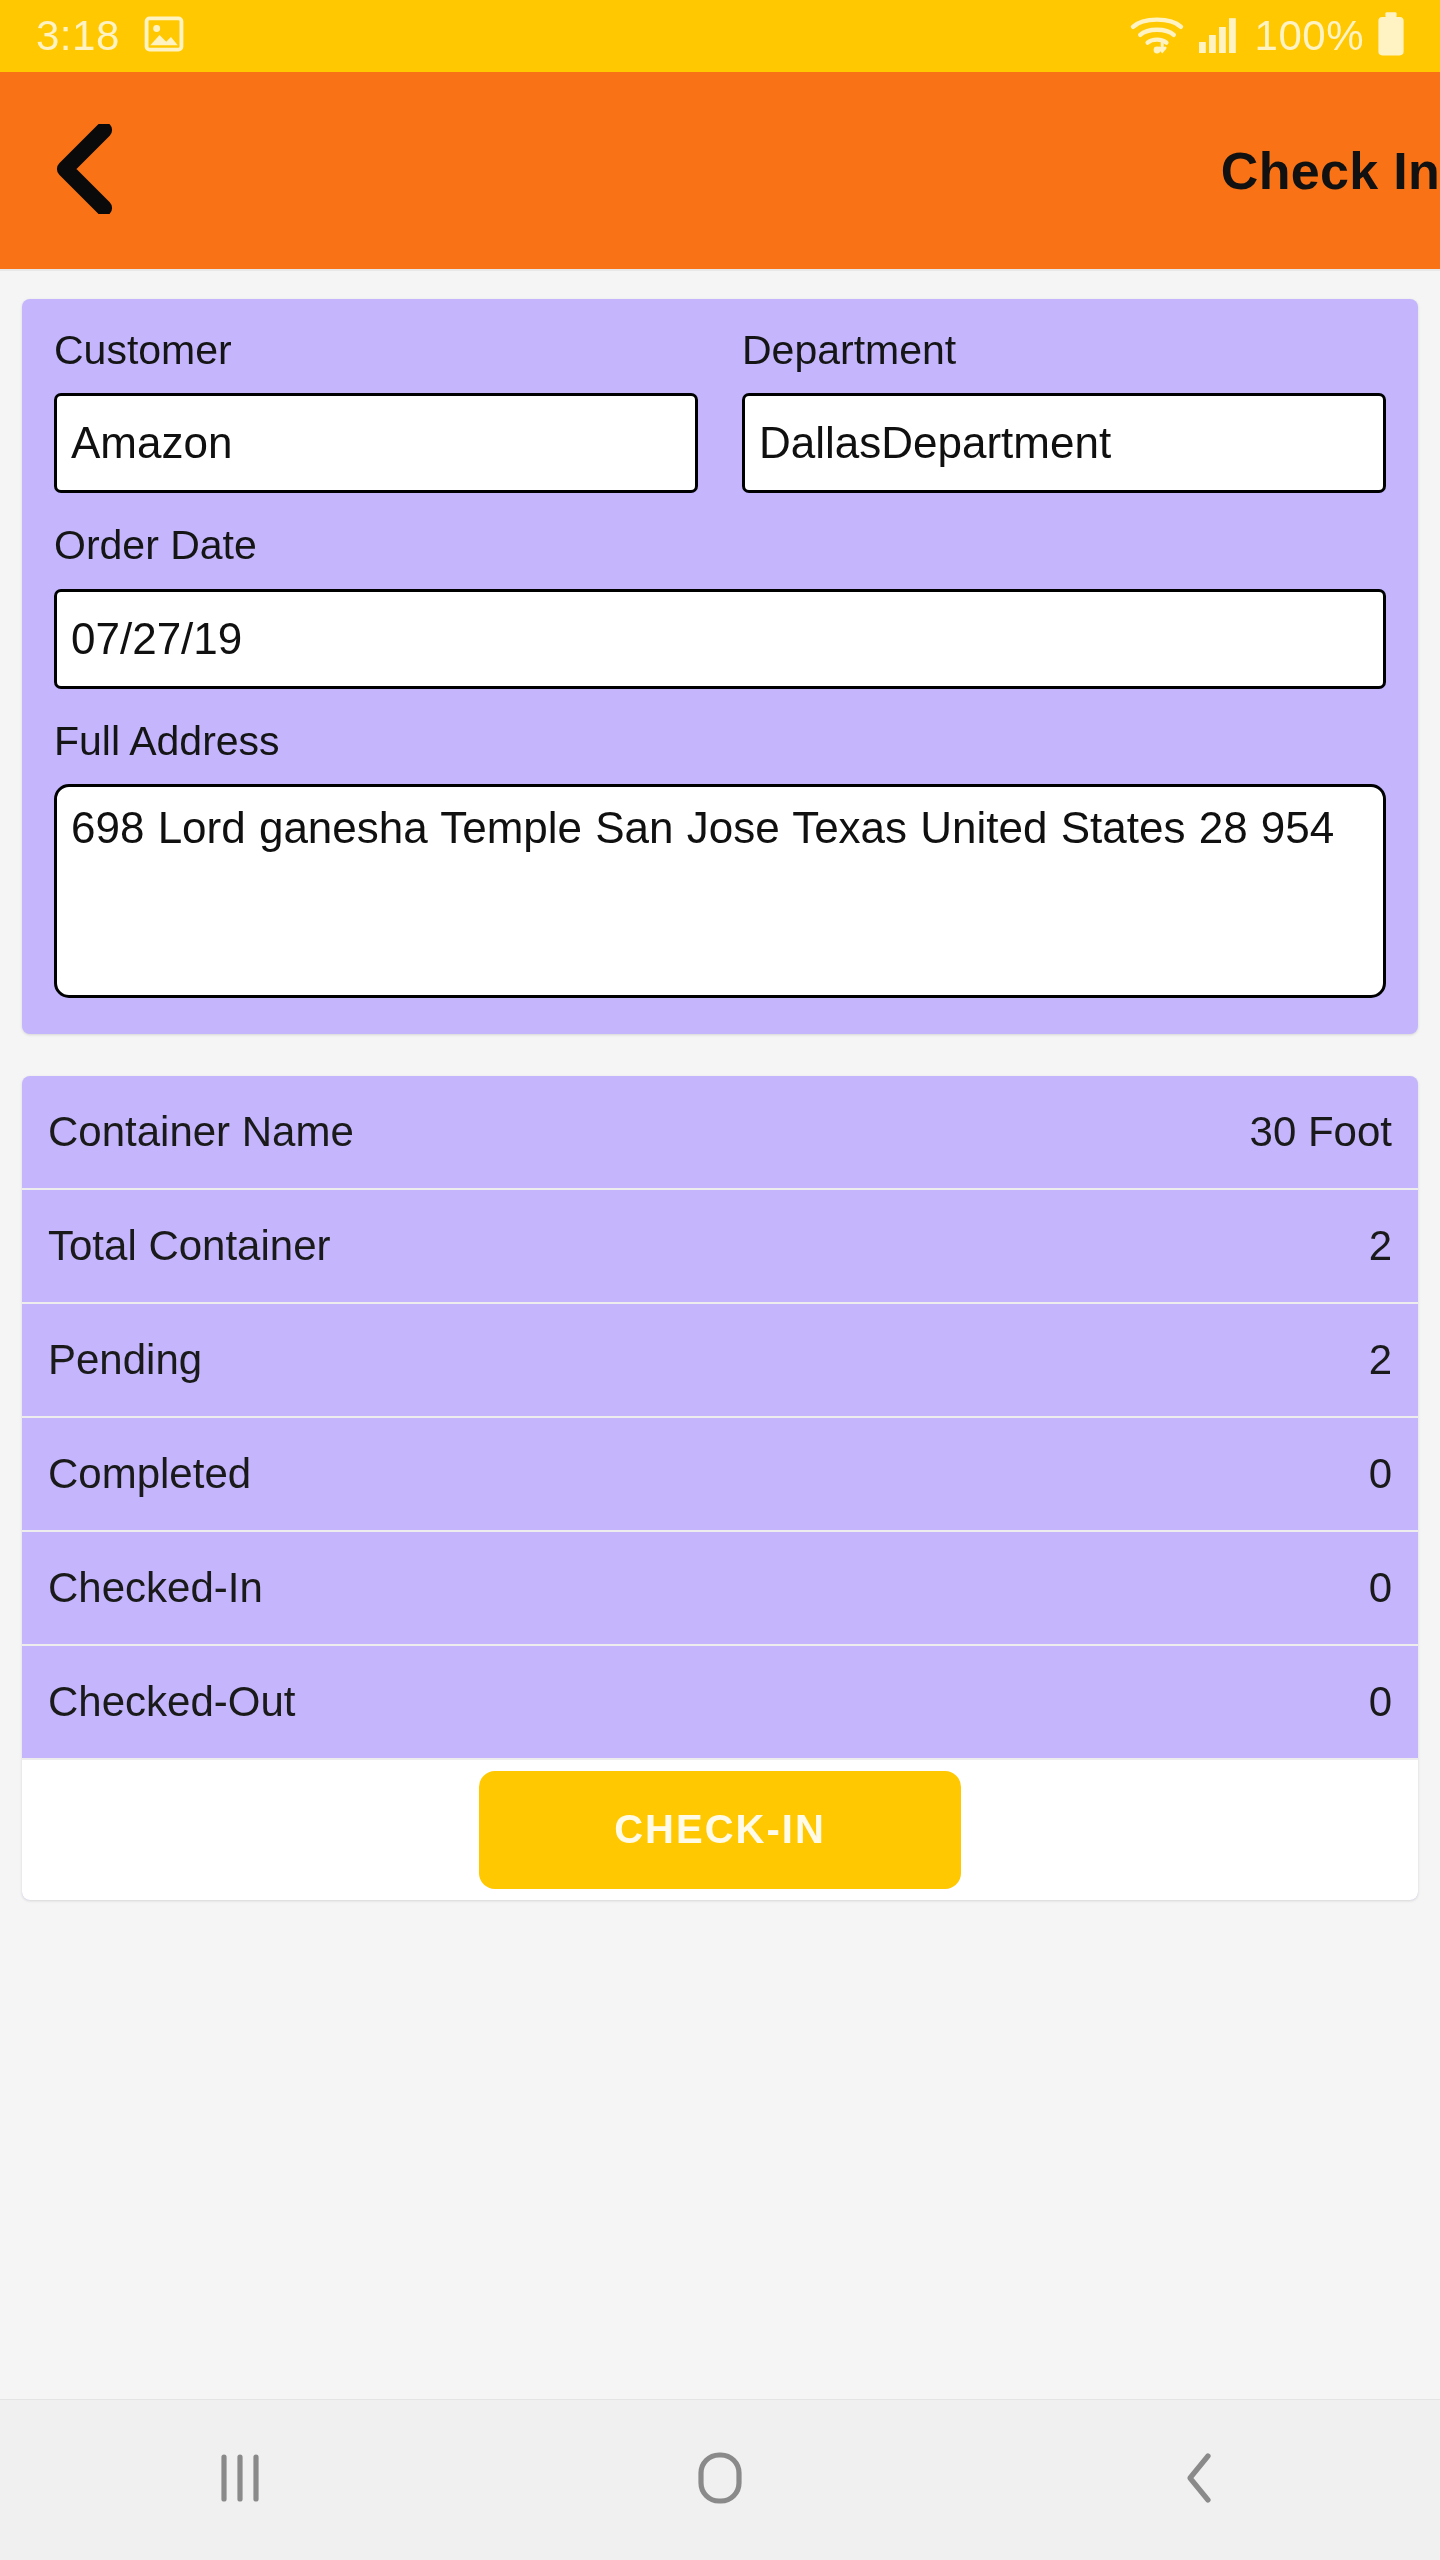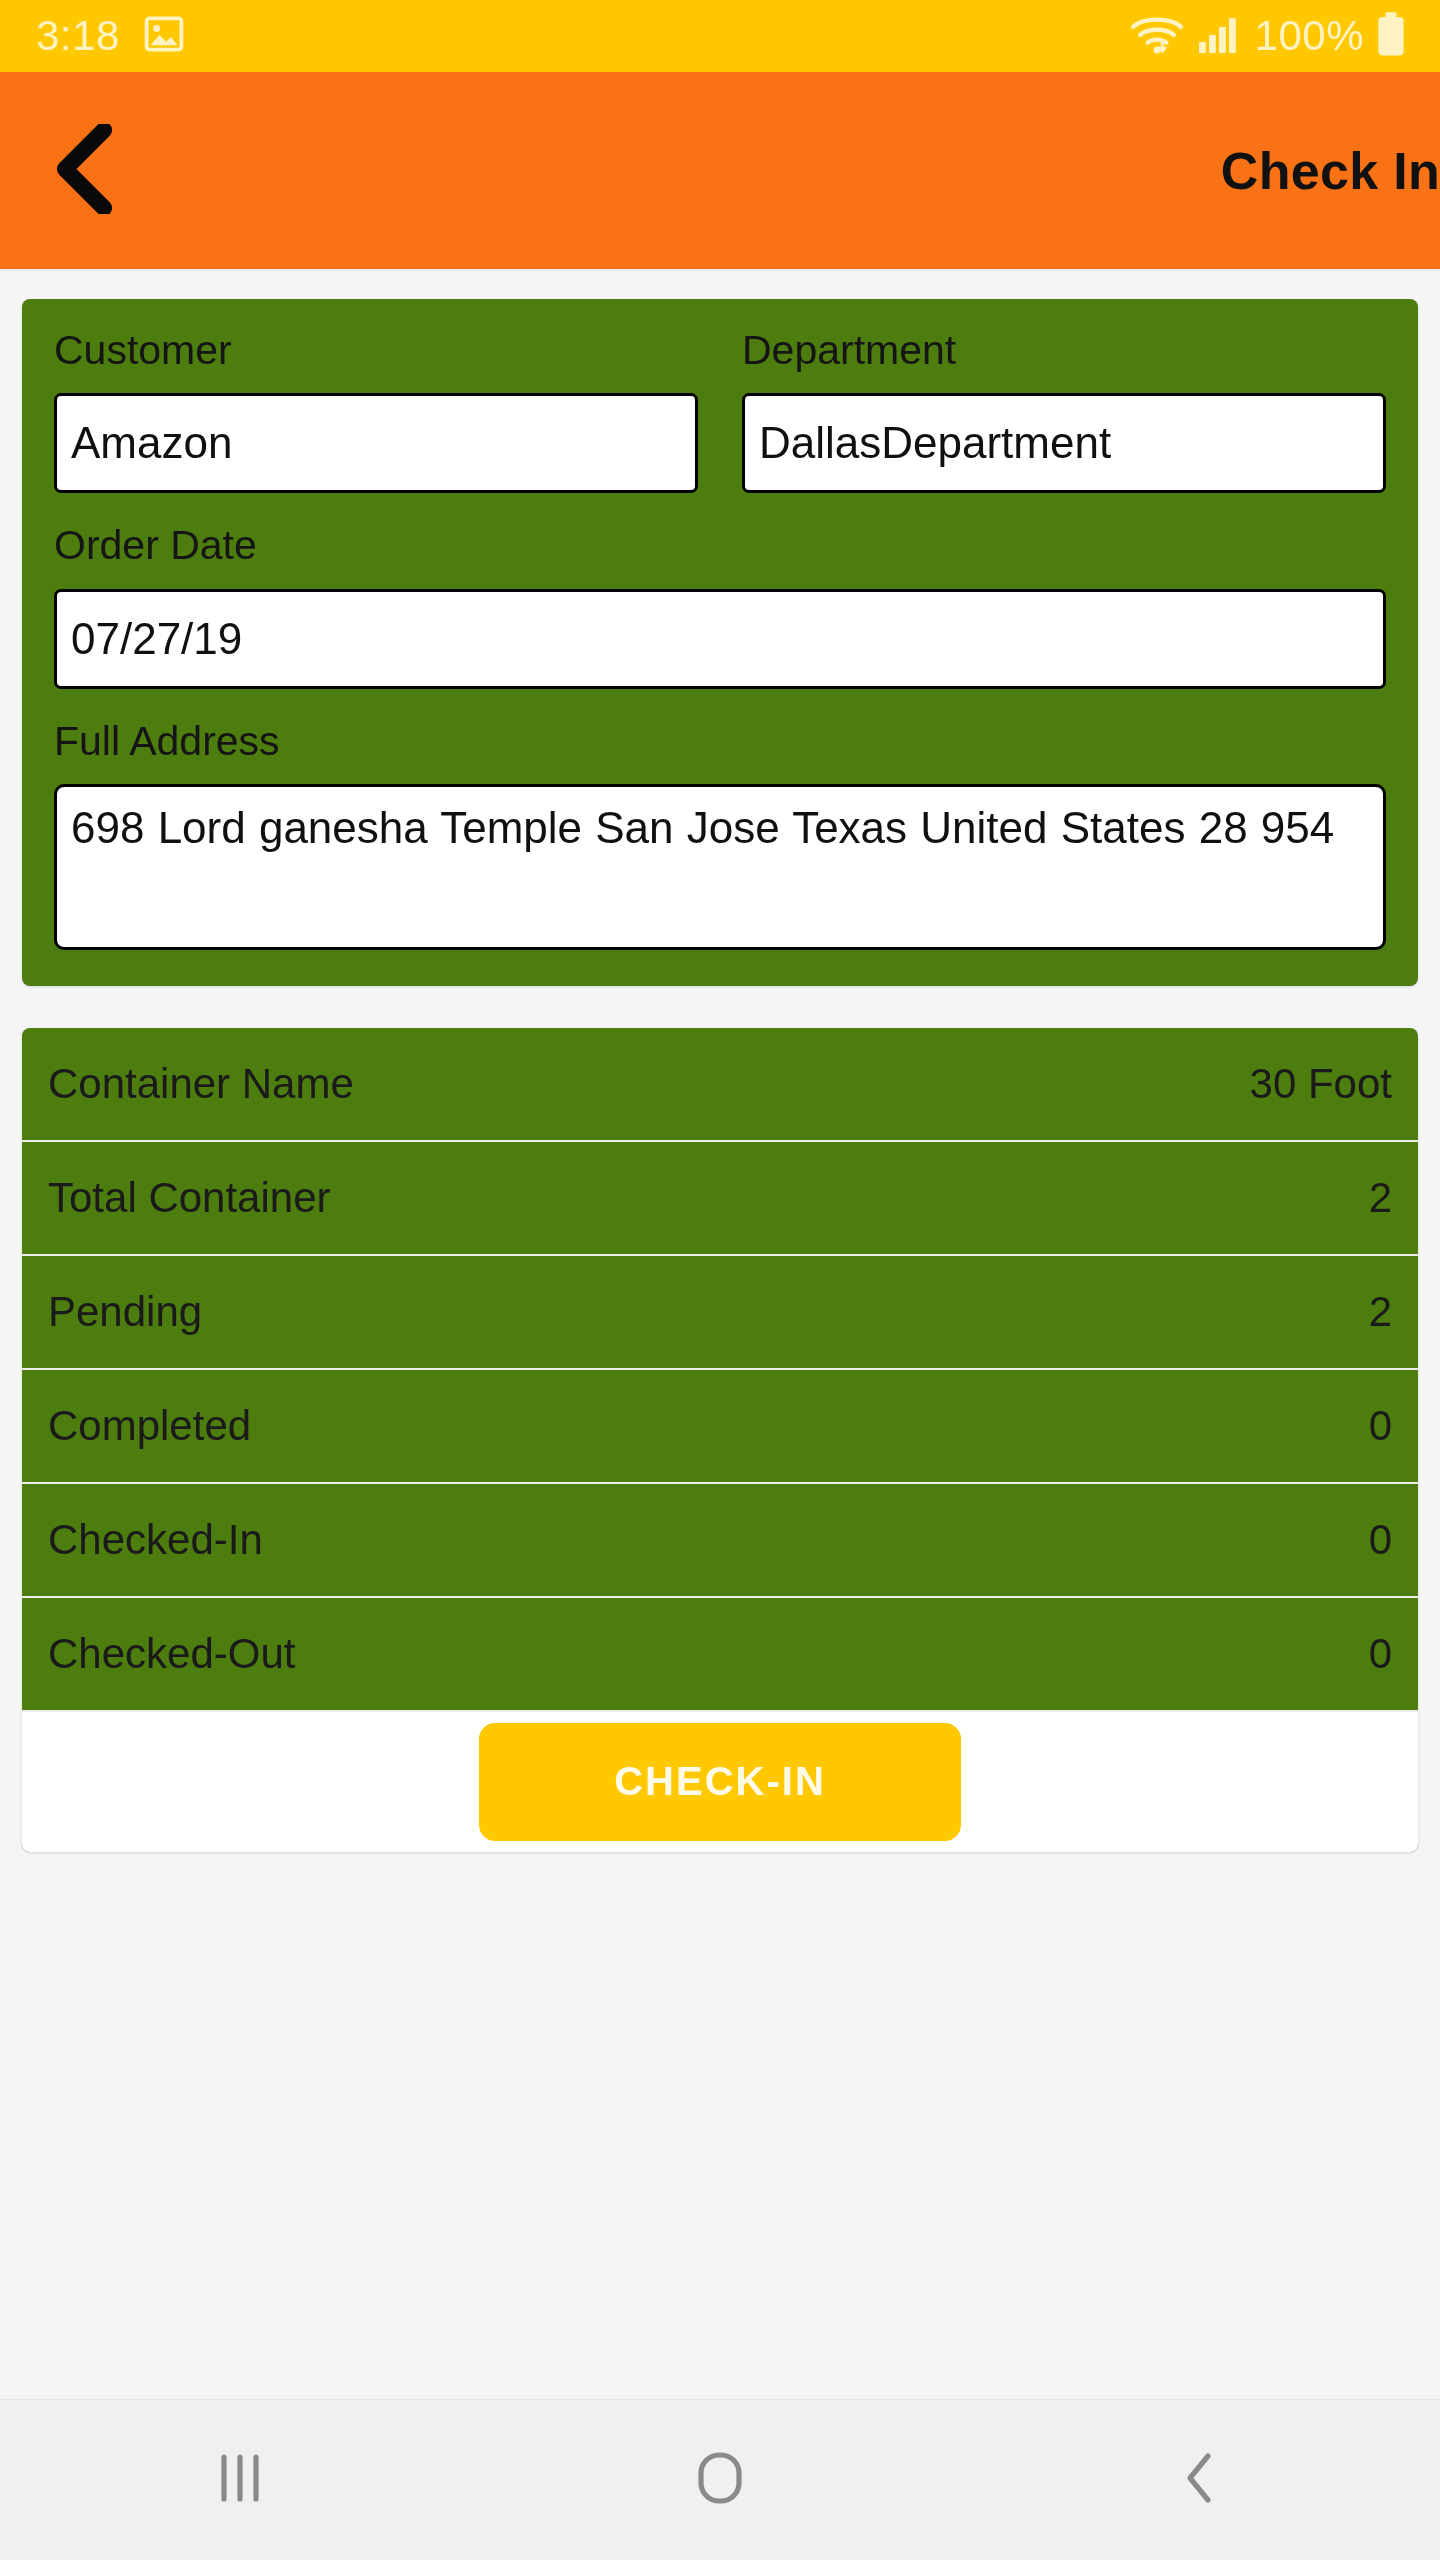--- a/index.html
+++ b/index.html
@@ -33,21 +33,21 @@
   .back-btn { width:96px; height:96px; display:flex; align-items:center; justify-content:center; }
   .appbar-title {
     font-size:52px; font-weight:bold; color:#111111;
     margin-left:62px; letter-spacing:0.3px;
   }
 
   
   .content { flex:1 1 auto; background:#F5F5F5; padding:0; position:relative; }
 
   .card {
-    background:#4d7c0f; border-radius:8px;
+    background:#c4b5fd; border-radius:8px;
     box-shadow:0 1px 3px rgba(0,0,0,0.13);
     margin:8px 22px;
   }
   .card-form { margin-top:28px; padding:24px 32px 36px 32px; }
 
   .row2 { display:flex; gap:44px; }
   .col { flex:1 1 0; min-width:0; }
 
   .flabel {
     font-size:41px; color:#151515; line-height:1.25;
@@ -57,22 +57,22 @@
     border:3px solid #000000; border-radius:7px;
     height:100px; display:flex; align-items:center;
     padding:0 14px; background:#FFFFFF; overflow:hidden;
   }
   .fval { font-size:44px; color:#101010; line-height:1; white-space:nowrap; }
 
   .fgroup { margin-top:27px; }
   .fgroup.first { margin-top:2px; }
 
   .addr-box {
-    border:3px solid #000000; border-radius:10px;
-    height:166px; padding:12px 14px 0 14px; background:#FFFFFF;
+    border:3px solid #000000; border-radius:15px;
+    height:214px; padding:12px 14px 0 14px; background:#FFFFFF;
   }
   .addr-val {
     font-size:44px; color:#101010; line-height:1.33;
     word-spacing:1px;
   }
 
   
   .card-table { margin-top:42px; padding:0; overflow:hidden; }
   .trow {
     display:flex; align-items:center; justify-content:space-between;

